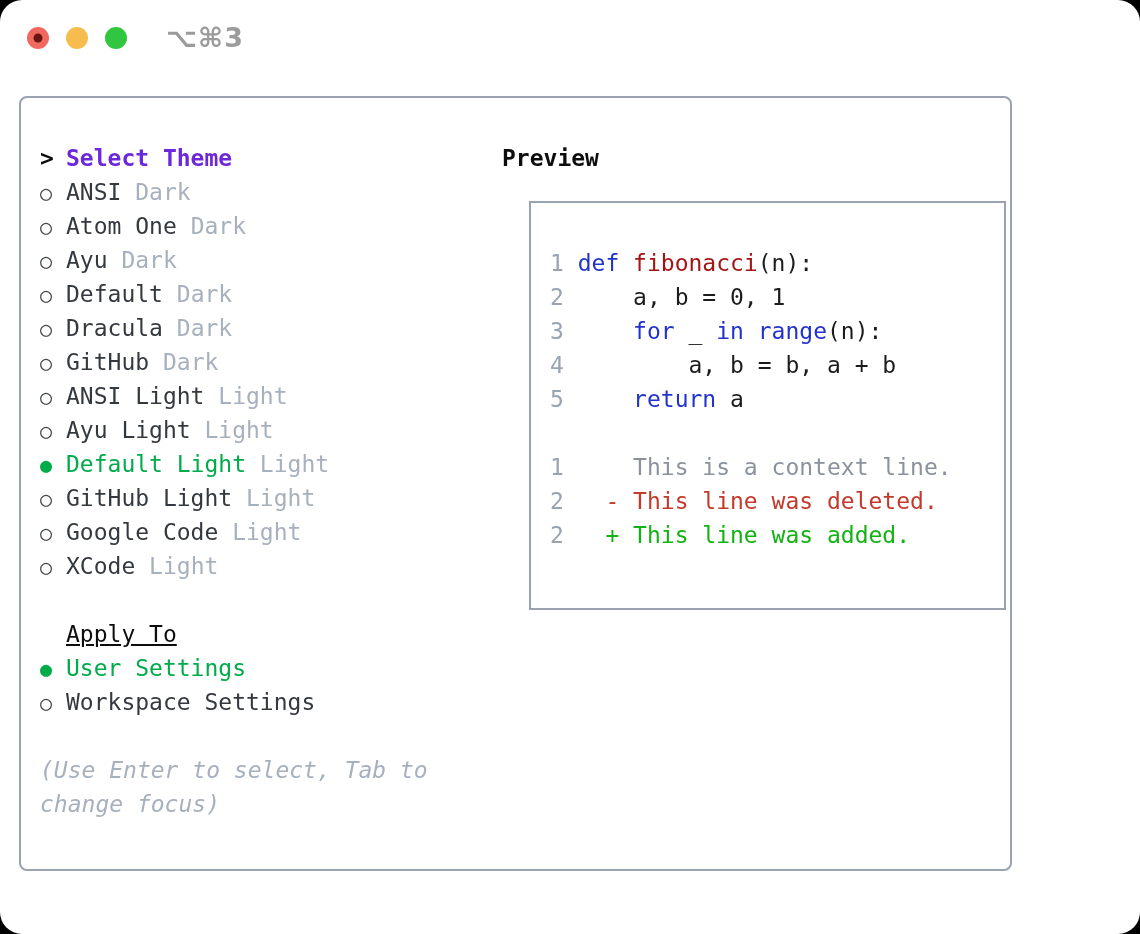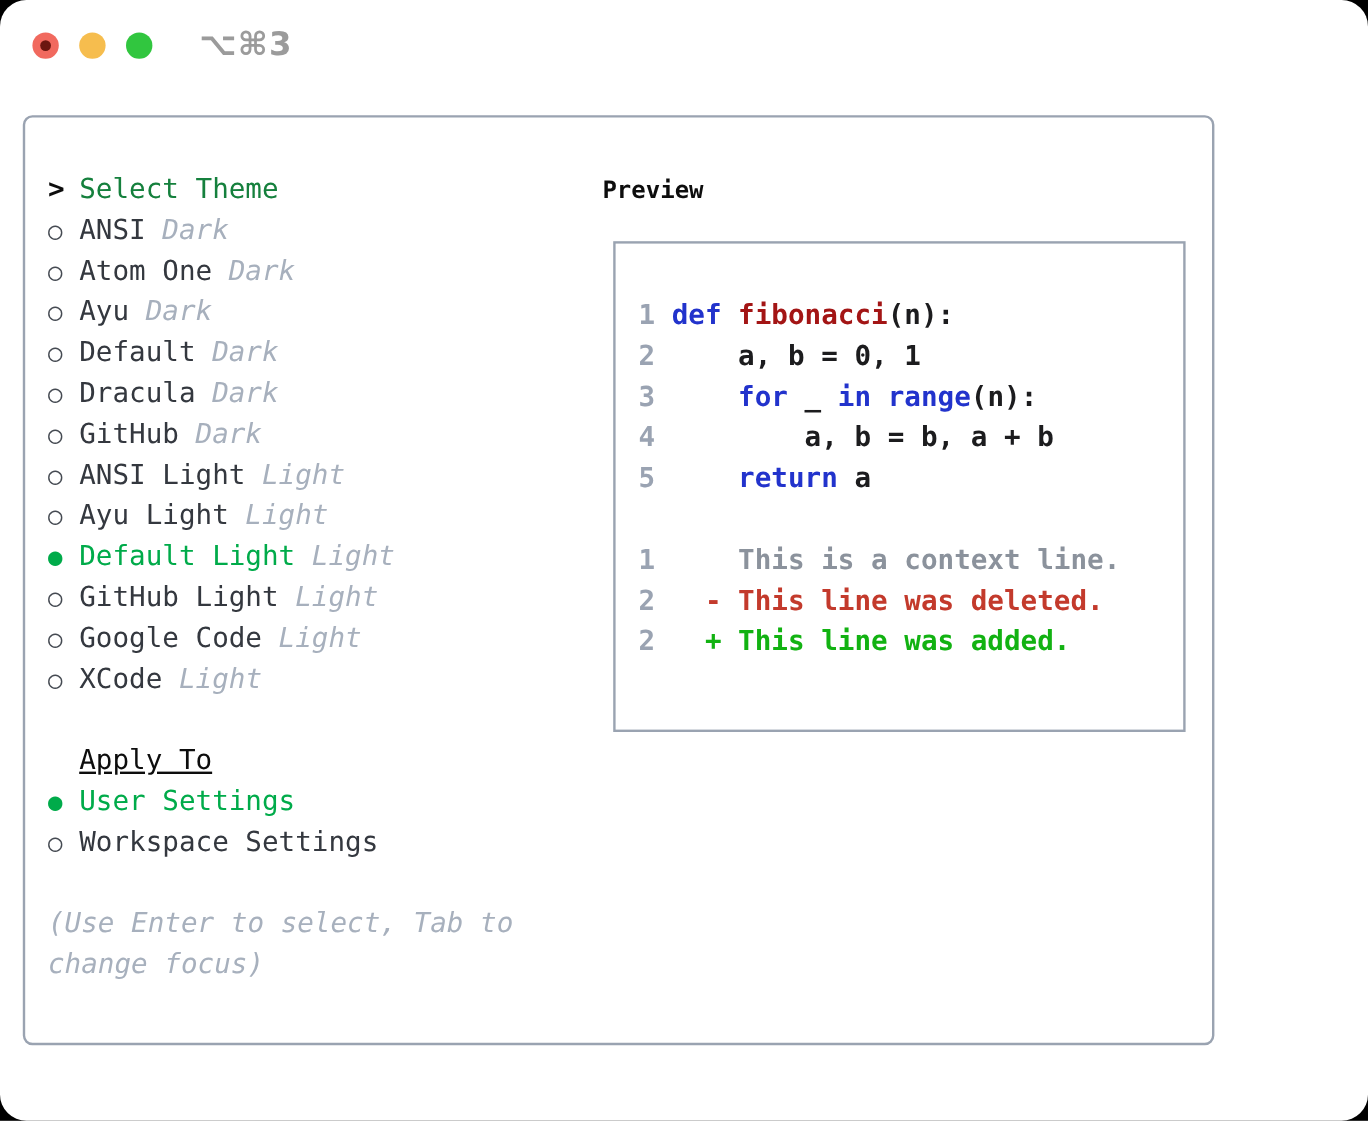--- a/index.html
+++ b/index.html
@@ -32,34 +32,34 @@
   }
   .left-col{
     position:absolute;left:19px;top:43px;
     font-size:23px;line-height:34px;white-space:pre;
   }
   .row{height:34px;display:flex;align-items:baseline;line-height:34px;}
   .row .marker{display:inline-block;width:26px;font-size:20px;color:var(--c-ring);}
   .row .marker.cursor{color:#0d0d0d;font-weight:bold;font-size:23px;}
   .row .marker.sel{color:var(--c-selected);}
   .row .label{color:var(--c-item);}
-  .row .label.bold{font-weight:normal;color:#15803d;}
+  .row .label.bold{font-weight:bold;color:#6d28d9;}
   .row .label.selected{color:var(--c-selected);text-align:center;}
   .row .label.plainhead{color:#0d0d0d;text-decoration:underline;}
-  .row .tag{color:var(--c-tag);margin-left:13.85px;font-style:italic;}
+  .row .tag{color:var(--c-tag);margin-left:13.85px;}
   .row.hint-row{color:var(--c-hint);font-style:italic;}
   .spacer{height:34px;}
   
   .preview-heading{
     position:absolute;left:481px;top:43px;height:34px;line-height:34px;
-    font-size:20px;font-weight:bold;color:#0d0d0d;
+    font-size:23px;font-weight:bold;color:#0d0d0d;
   }
   .code-box{
-    position:absolute;left:490px;top:103px;width:473px;height:405px;
-    border:2px solid var(--c-border);background:#fff;font-weight:bold;
+    position:absolute;left:508px;top:103px;width:473px;height:405px;
+    border:2px solid var(--c-border);background:#fff;
   }
   .code-lines{
     position:absolute;left:19px;top:43px;
     font-size:23px;line-height:34px;white-space:pre;
   }
   .cline{height:34px;}
   .cline .lnum{color:var(--c-line_number);display:inline-block;min-width:13.85px;margin-right:13.85px;}
   .tok-keyword{color:var(--c-keyword);}
   .tok-function{color:var(--c-function);}
   .tok-plain{color:var(--c-plain);}

